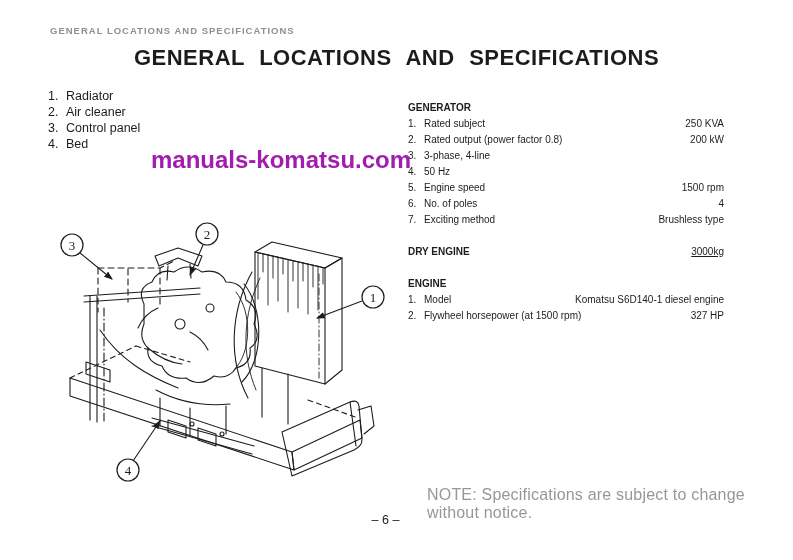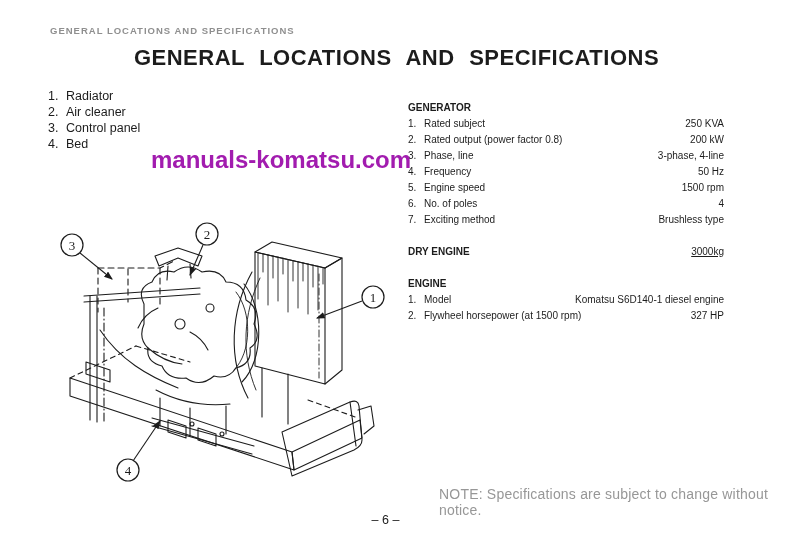--- a/index.html
+++ b/index.html
@@ -25,21 +25,21 @@
   .specs{position:absolute;left:408px;top:102px;width:316px;font-size:10px;}
   .spec-heading{font-weight:bold;display:flex;justify-content:space-between;height:16px;}
   .spec-heading .hval{font-weight:bold;}
   .spec-row{display:flex;height:16px;align-items:baseline;}
   .spec-row .num{width:16px;flex:0 0 16px;}
   .spec-row .lbl{flex:1 1 auto;}
   .spec-row .val{text-align:left;white-space:nowrap;}
   .gap16{height:16px;}
   .diagram{position:absolute;left:40px;top:212px;width:360px;height:290px;}
   .note{
-    position:absolute;left:408px;top:486px;font-size:14px;color:#979797;
+    position:absolute;left:396px;top:486px;font-size:16px;color:#979797;
     letter-spacing:0.2px;
     padding-left:31px;
   }
   .page-number{
     position:absolute;left:0;right:22px;top:513px;text-align:center;font-size:12.5px;
   }
 </style>
 </head>
 <body>
 
@@ -79,26 +79,24 @@
       <span class="lbl">Rated subject</span>
       <span class="val">250 KVA</span>
     </div>
     <div class="spec-row">
       <span class="num">2.</span>
       <span class="lbl">Rated output (power factor 0.8)</span>
       <span class="val">200 kW</span>
     </div>
     <div class="spec-row">
       <span class="num">3.</span>
-      <span class="lbl">Phase, line</span>
       <span class="val">3-phase, 4-line</span>
     </div>
     <div class="spec-row">
       <span class="num">4.</span>
-      <span class="lbl">Frequency</span>
       <span class="val">50 Hz</span>
     </div>
     <div class="spec-row">
       <span class="num">5.</span>
       <span class="lbl">Engine speed</span>
       <span class="val">1500 rpm</span>
     </div>
     <div class="spec-row">
       <span class="num">6.</span>
       <span class="lbl">No. of poles</span>

